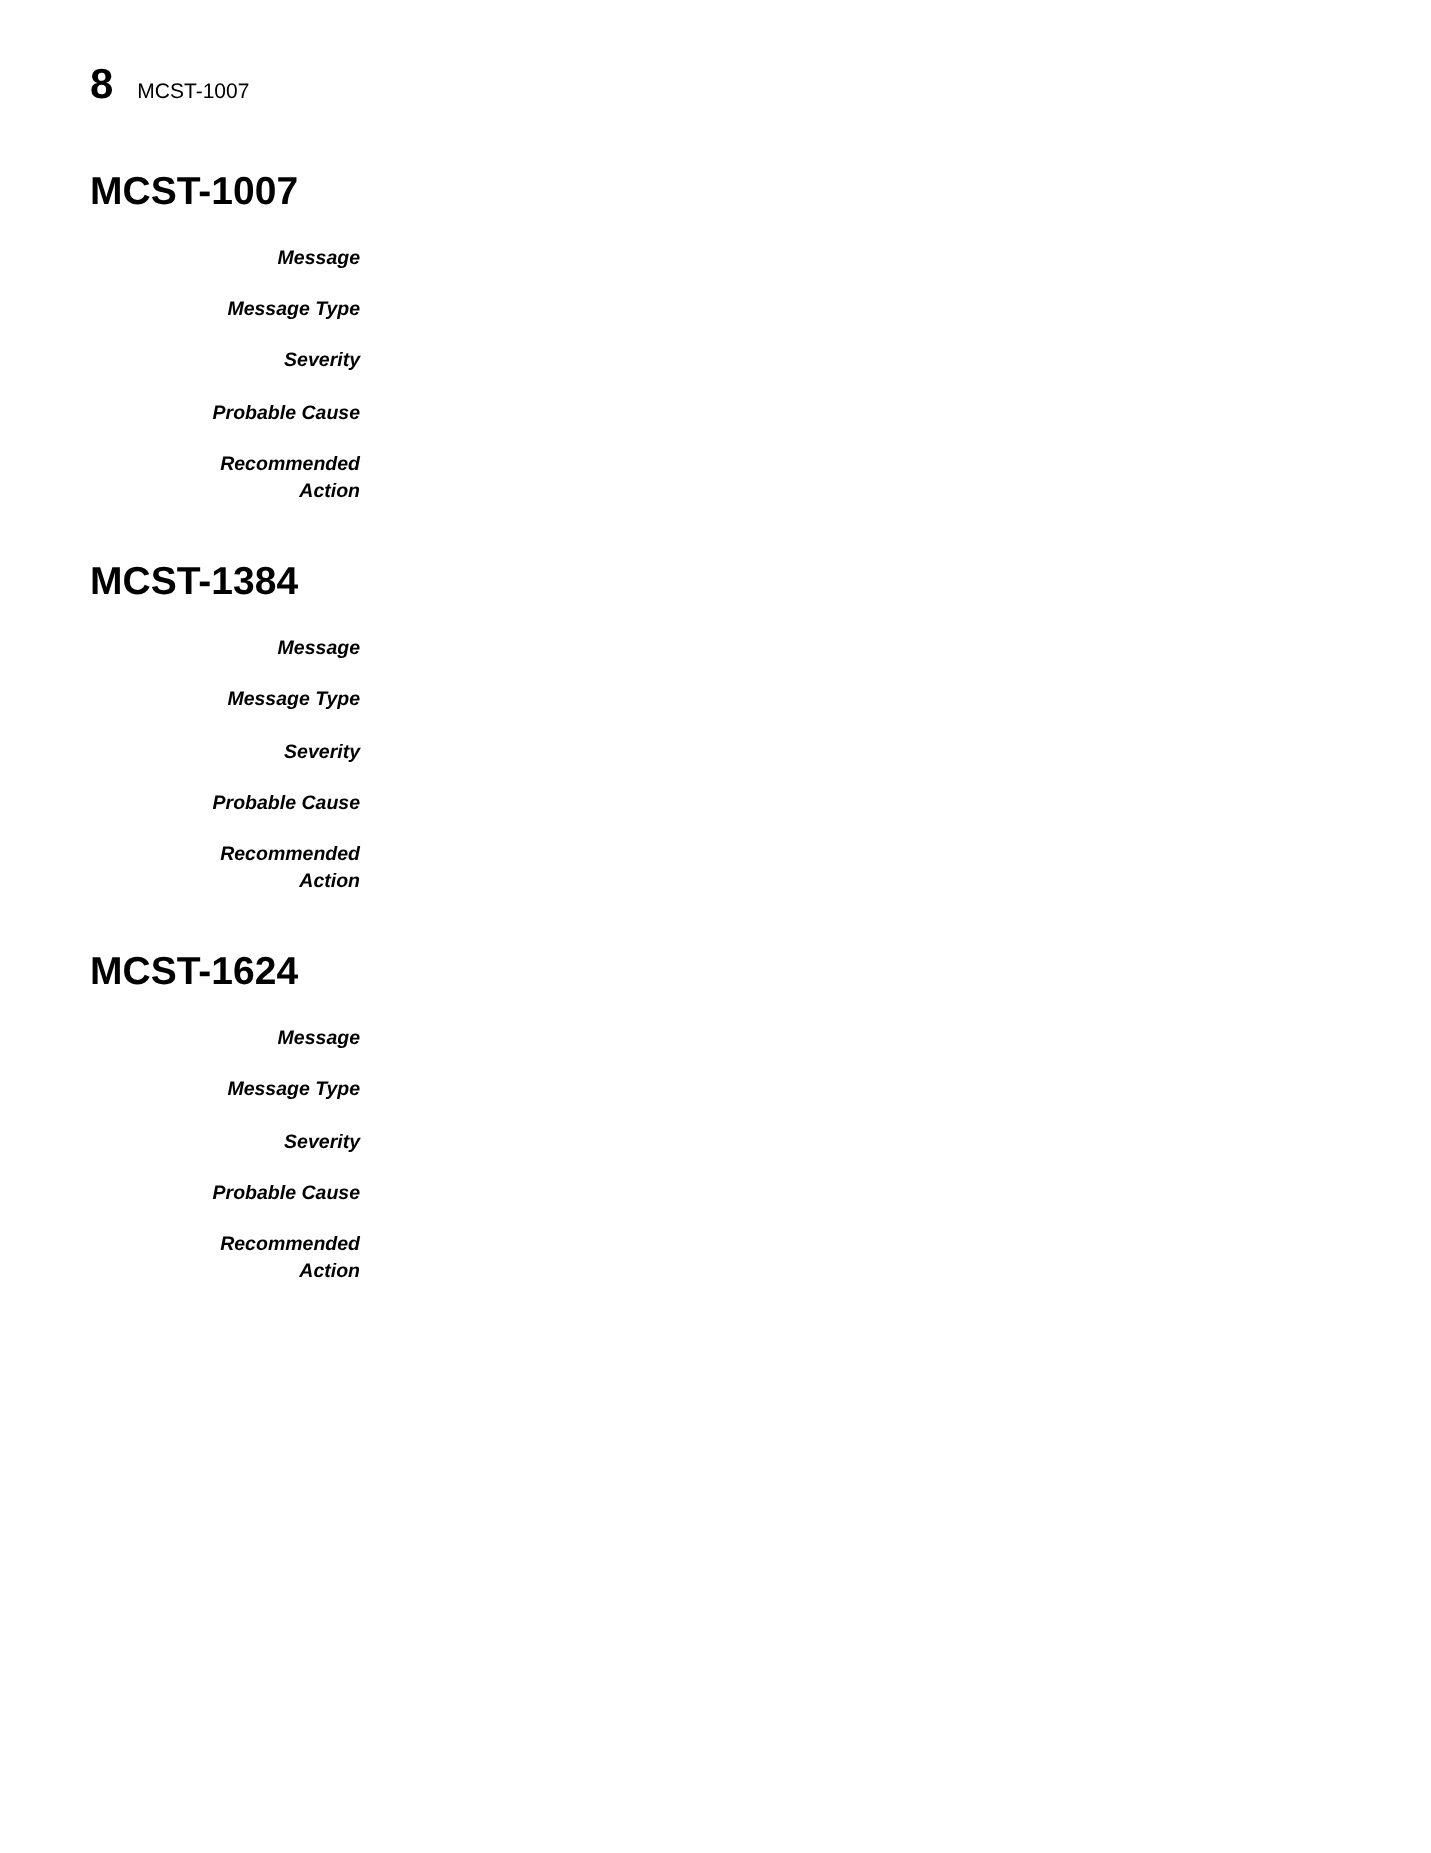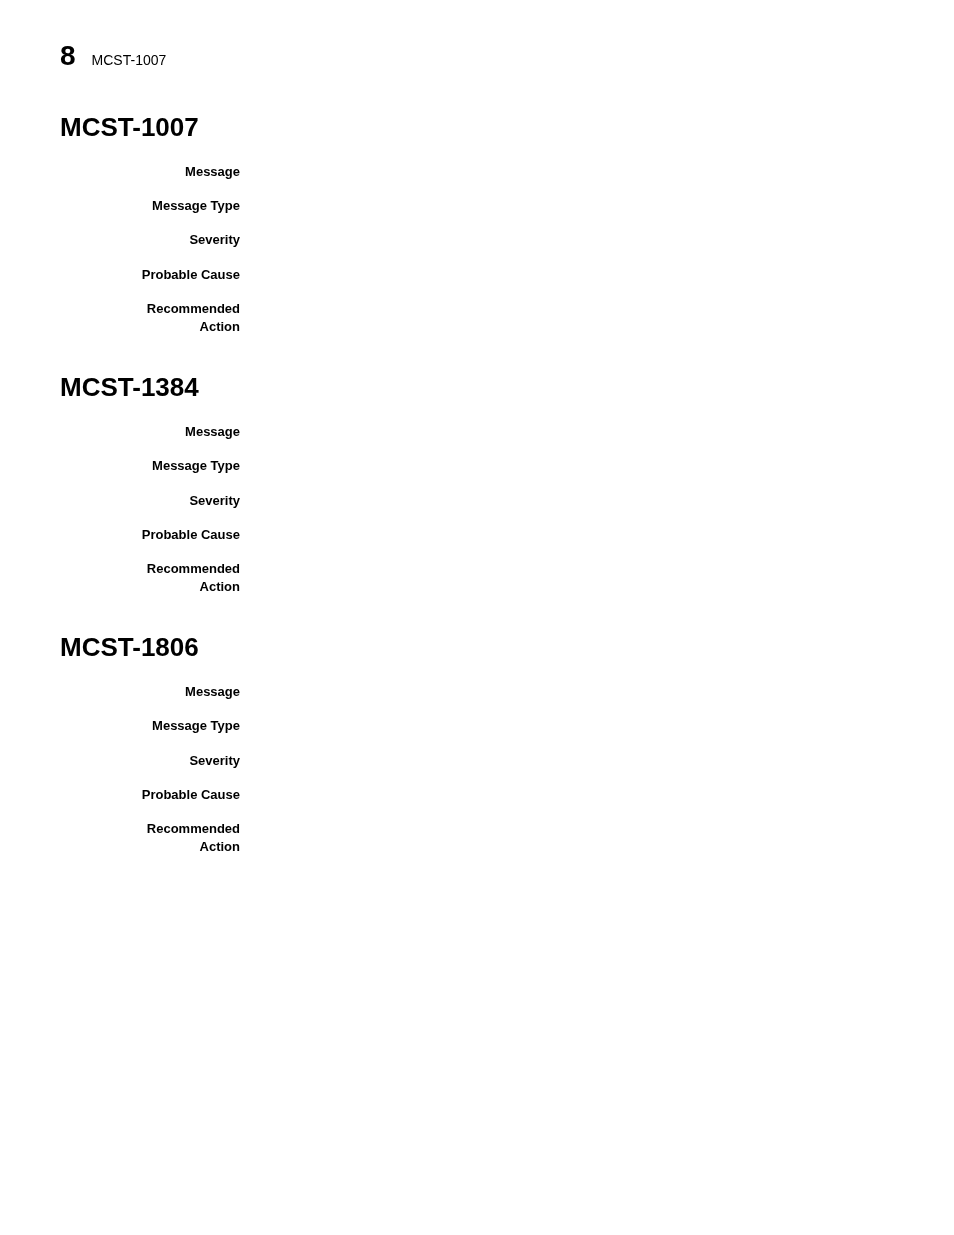--- a/index.html
+++ b/index.html
@@ -52,20 +52,21 @@
     }
 
     .field-label {
       font-size: 13px;
       font-weight: bold;
       text-align: right;
       width: 200px;
       min-width: 200px;
       padding-right: 20px;
       line-height: 1.4;
+      font-style: italic;
     }
 
     .field-value {
       font-size: 13px;
       flex: 1;
       line-height: 1.4;
     }
   </style>
 </head>
 <body>
@@ -118,21 +119,21 @@
         <div class="field-label" style="white-space: pre-line;">Probable Cause</div>
         <div class="field-value"></div>
       </div>
       <div class="field-row">
         <div class="field-label" style="white-space: pre-line;">Recommended
 Action</div>
         <div class="field-value"></div>
       </div>
     </div>
     <div class="section">
-      <div class="section-title">MCST-1806</div>
+      <div class="section-title">MCST-1624</div>
       <div class="field-row">
         <div class="field-label" style="white-space: pre-line;">Message</div>
         <div class="field-value"></div>
       </div>
       <div class="field-row">
         <div class="field-label" style="white-space: pre-line;">Message Type</div>
         <div class="field-value"></div>
       </div>
       <div class="field-row">
         <div class="field-label" style="white-space: pre-line;">Severity</div>

